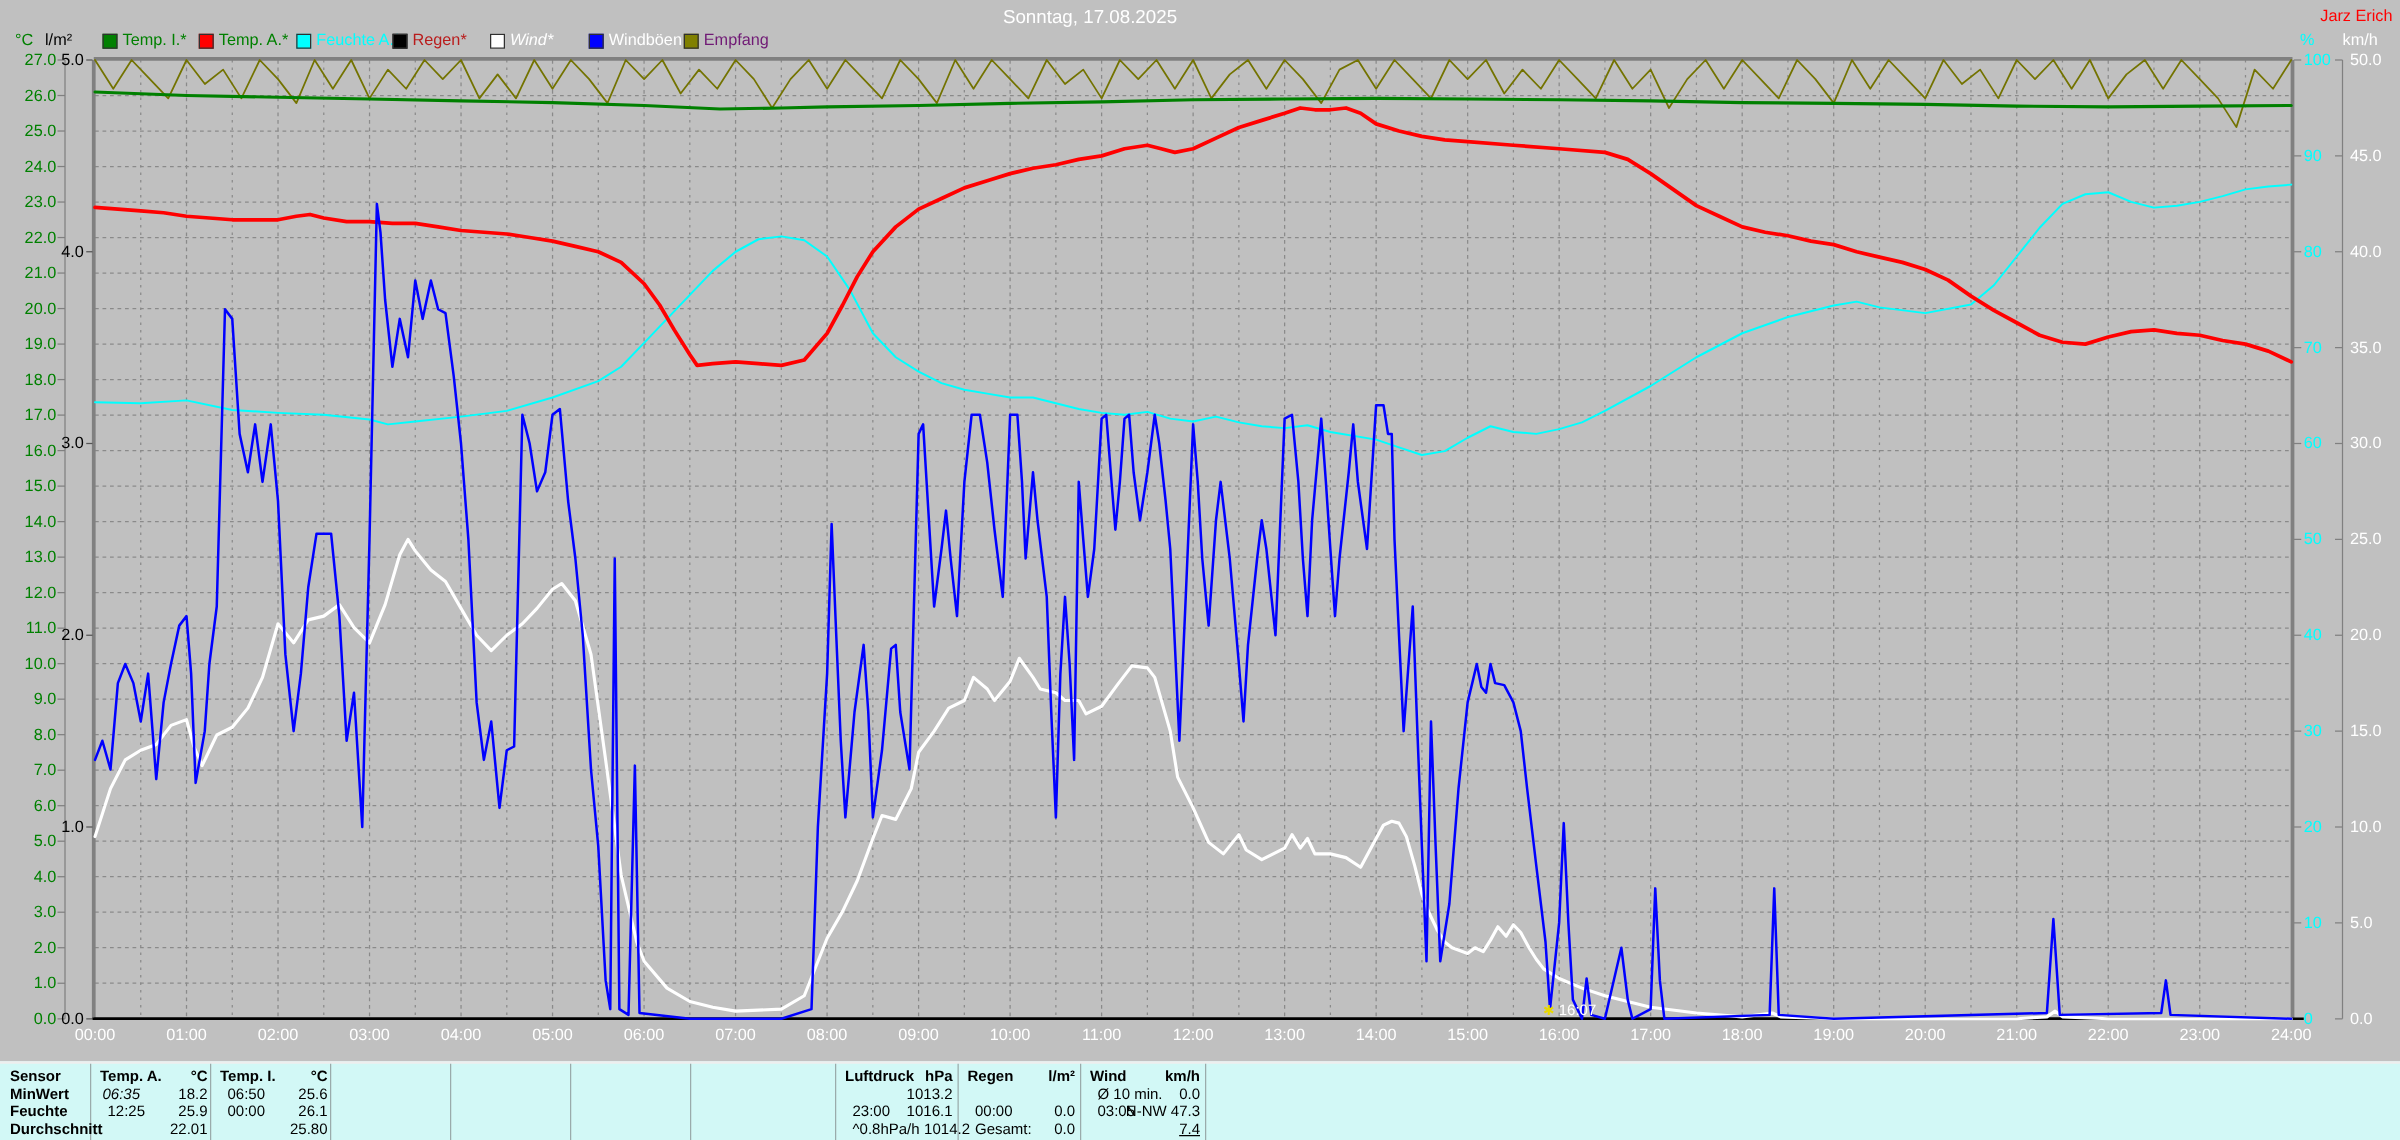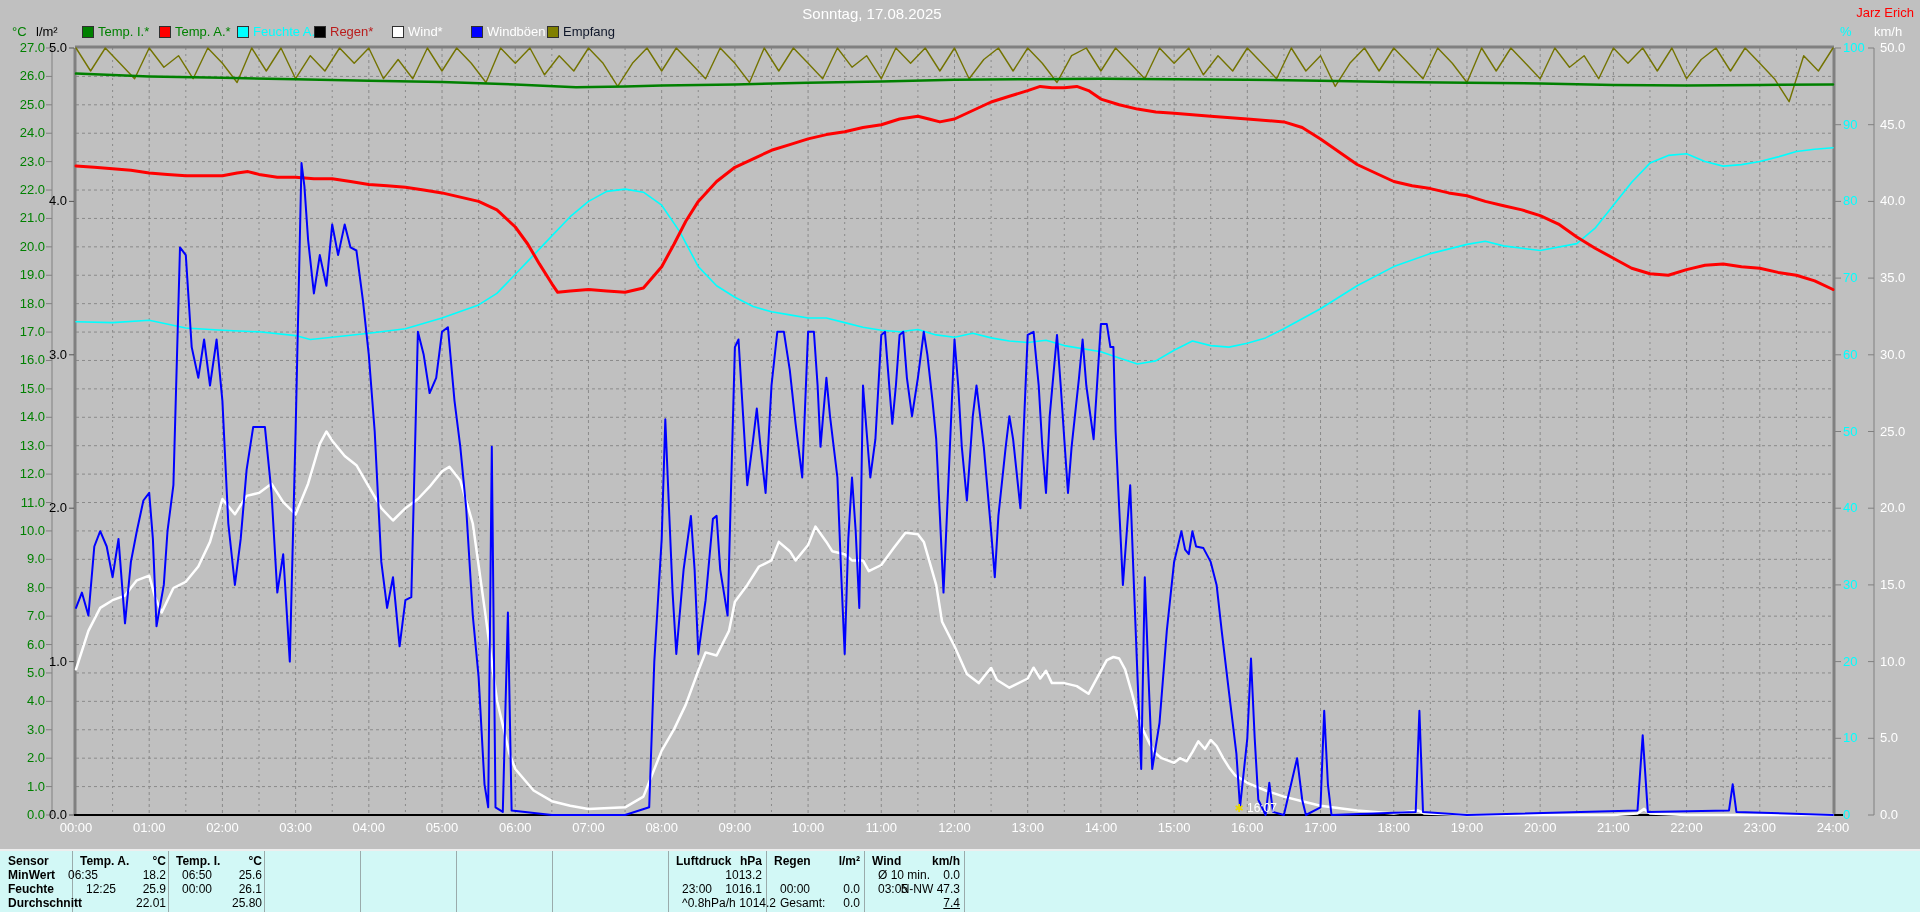--- a/index.html
+++ b/index.html
@@ -6,21 +6,21 @@
   #screen{
     position:relative;width:1920px;height:912px;overflow:hidden;
     background:#c0c0c0;
     font-family:"Liberation Sans", sans-serif;
     -webkit-font-smoothing:none;
   }
   .abs{position:absolute;white-space:nowrap;}
   #title{top:5px;left:872px;transform:translateX(-50%);color:#ffffff;font-size:15px;}
   #station{top:5px;right:6px;color:#ff0000;font-size:13px;}
   .unit-label{font-size:13px;top:24px;}
-  .legend-item{position:absolute;top:24px;display:flex;align-items:center;gap:4px;font-size:13px;}
+  .legend-item{position:absolute;top:24px;display:flex;align-items:flex-end;gap:4px;font-size:13px;}
   .legend-swatch{width:10px;height:10px;border:1px solid #303030;display:inline-block;}
   #chart-svg{position:absolute;left:0;top:0;}
   #summary-table{
     position:absolute;left:0;top:849px;width:1920px;height:63px;
     background:#d2f8f6;border-top:2px solid #eeeeee;color:#000;font-size:12px;
   }
   .tdiv{position:absolute;top:0;bottom:0;width:1px;background:#9aabab;}
   .tcell{position:absolute;font-size:12px;color:#000;}
   .tbold{font-weight:bold;}
   .tright{transform:translateX(-100%);}
@@ -47,31 +47,31 @@
         <span style="color: rgb(0, 128, 0);">Temp. A.*</span>
       </div>
       <div class="legend-item" style="left: 237px;">
         <span class="legend-swatch" style="background: rgb(0, 255, 255);"></span>
         <span style="color: rgb(0, 255, 255);">Feuchte A.*</span>
       </div>
       <div class="legend-item" style="left: 314px;">
         <span class="legend-swatch" style="background: rgb(0, 0, 0);"></span>
         <span style="color: #b91c1c;">Regen*</span>
       </div>
-      <div class="legend-item" style="left: 392px;">
+      <div class="legend-item" style="left: 392px; font-style: italic;">
         <span class="legend-swatch" style="background: rgb(255, 255, 255);"></span>
         <span style="color: rgb(255, 255, 255);">Wind*</span>
       </div>
       <div class="legend-item" style="left: 471px;">
         <span class="legend-swatch" style="background: rgb(0, 0, 255);"></span>
         <span style="color: rgb(255, 255, 255);">Windböen</span>
       </div>
       <div class="legend-item" style="left: 547px;">
         <span class="legend-swatch" style="background: rgb(128, 128, 0);"></span>
-        <span style="color: #0f172a;">Empfang</span>
+        <span style="color: #701a75;">Empfang</span>
       </div>
     </div>
 
   <svg id="chart-svg" width="1920" height="849" viewBox="0 0 1920 849">
       <line x1="76" y1="786.5925925925926" x2="1833" y2="786.5925925925926" stroke="#8a8a8a" stroke-width="1" stroke-dasharray="3 3"></line>
       <line x1="76" y1="758.1851851851852" x2="1833" y2="758.1851851851852" stroke="#8a8a8a" stroke-width="1" stroke-dasharray="3 3"></line>
       <line x1="76" y1="729.7777777777778" x2="1833" y2="729.7777777777778" stroke="#8a8a8a" stroke-width="1" stroke-dasharray="3 3"></line>
       <line x1="76" y1="701.3703703703704" x2="1833" y2="701.3703703703704" stroke="#8a8a8a" stroke-width="1" stroke-dasharray="3 3"></line>
       <line x1="76" y1="672.9629629629629" x2="1833" y2="672.9629629629629" stroke="#8a8a8a" stroke-width="1" stroke-dasharray="3 3"></line>
       <line x1="76" y1="644.5555555555555" x2="1833" y2="644.5555555555555" stroke="#8a8a8a" stroke-width="1" stroke-dasharray="3 3"></line>
@@ -306,21 +306,21 @@
       <div class="tdiv" style="left: 668px;"></div>
       <div class="tdiv" style="left: 766px;"></div>
       <div class="tdiv" style="left: 864px;"></div>
       <div class="tdiv" style="left: 964px;"></div>
       <div class="tcell tbold" style="left: 8px; top: 3px;">Sensor</div>
       <div class="tcell tbold" style="left: 8px; top: 17px;">MinWert</div>
       <div class="tcell tbold" style="left: 8px; top: 31px;">Feuchte</div>
       <div class="tcell tbold" style="left: 8px; top: 45px;">Durchschnitt</div>
       <div class="tcell tbold" style="left: 80px; top: 3px;">Temp. A.</div>
       <div class="tcell tbold tright" style="left: 166px; top: 3px;">°C</div>
-      <div class="tcell " style="left: 68px; top: 17px;">06:35</div>
+      <div class="tcell " style="left: 82px; top: 17px; font-style: italic;">06:35</div>
       <div class="tcell tright" style="left: 166px; top: 17px;">18.2</div>
       <div class="tcell " style="left: 86px; top: 31px;">12:25</div>
       <div class="tcell tright" style="left: 166px; top: 31px;">25.9</div>
       <div class="tcell tright" style="left: 166px; top: 45px;">22.01</div>
       <div class="tcell tbold" style="left: 176px; top: 3px;">Temp. I.</div>
       <div class="tcell tbold tright" style="left: 262px; top: 3px;">°C</div>
       <div class="tcell " style="left: 182px; top: 17px;">06:50</div>
       <div class="tcell tright" style="left: 262px; top: 17px;">25.6</div>
       <div class="tcell " style="left: 182px; top: 31px;">00:00</div>
       <div class="tcell tright" style="left: 262px; top: 31px;">26.1</div>

